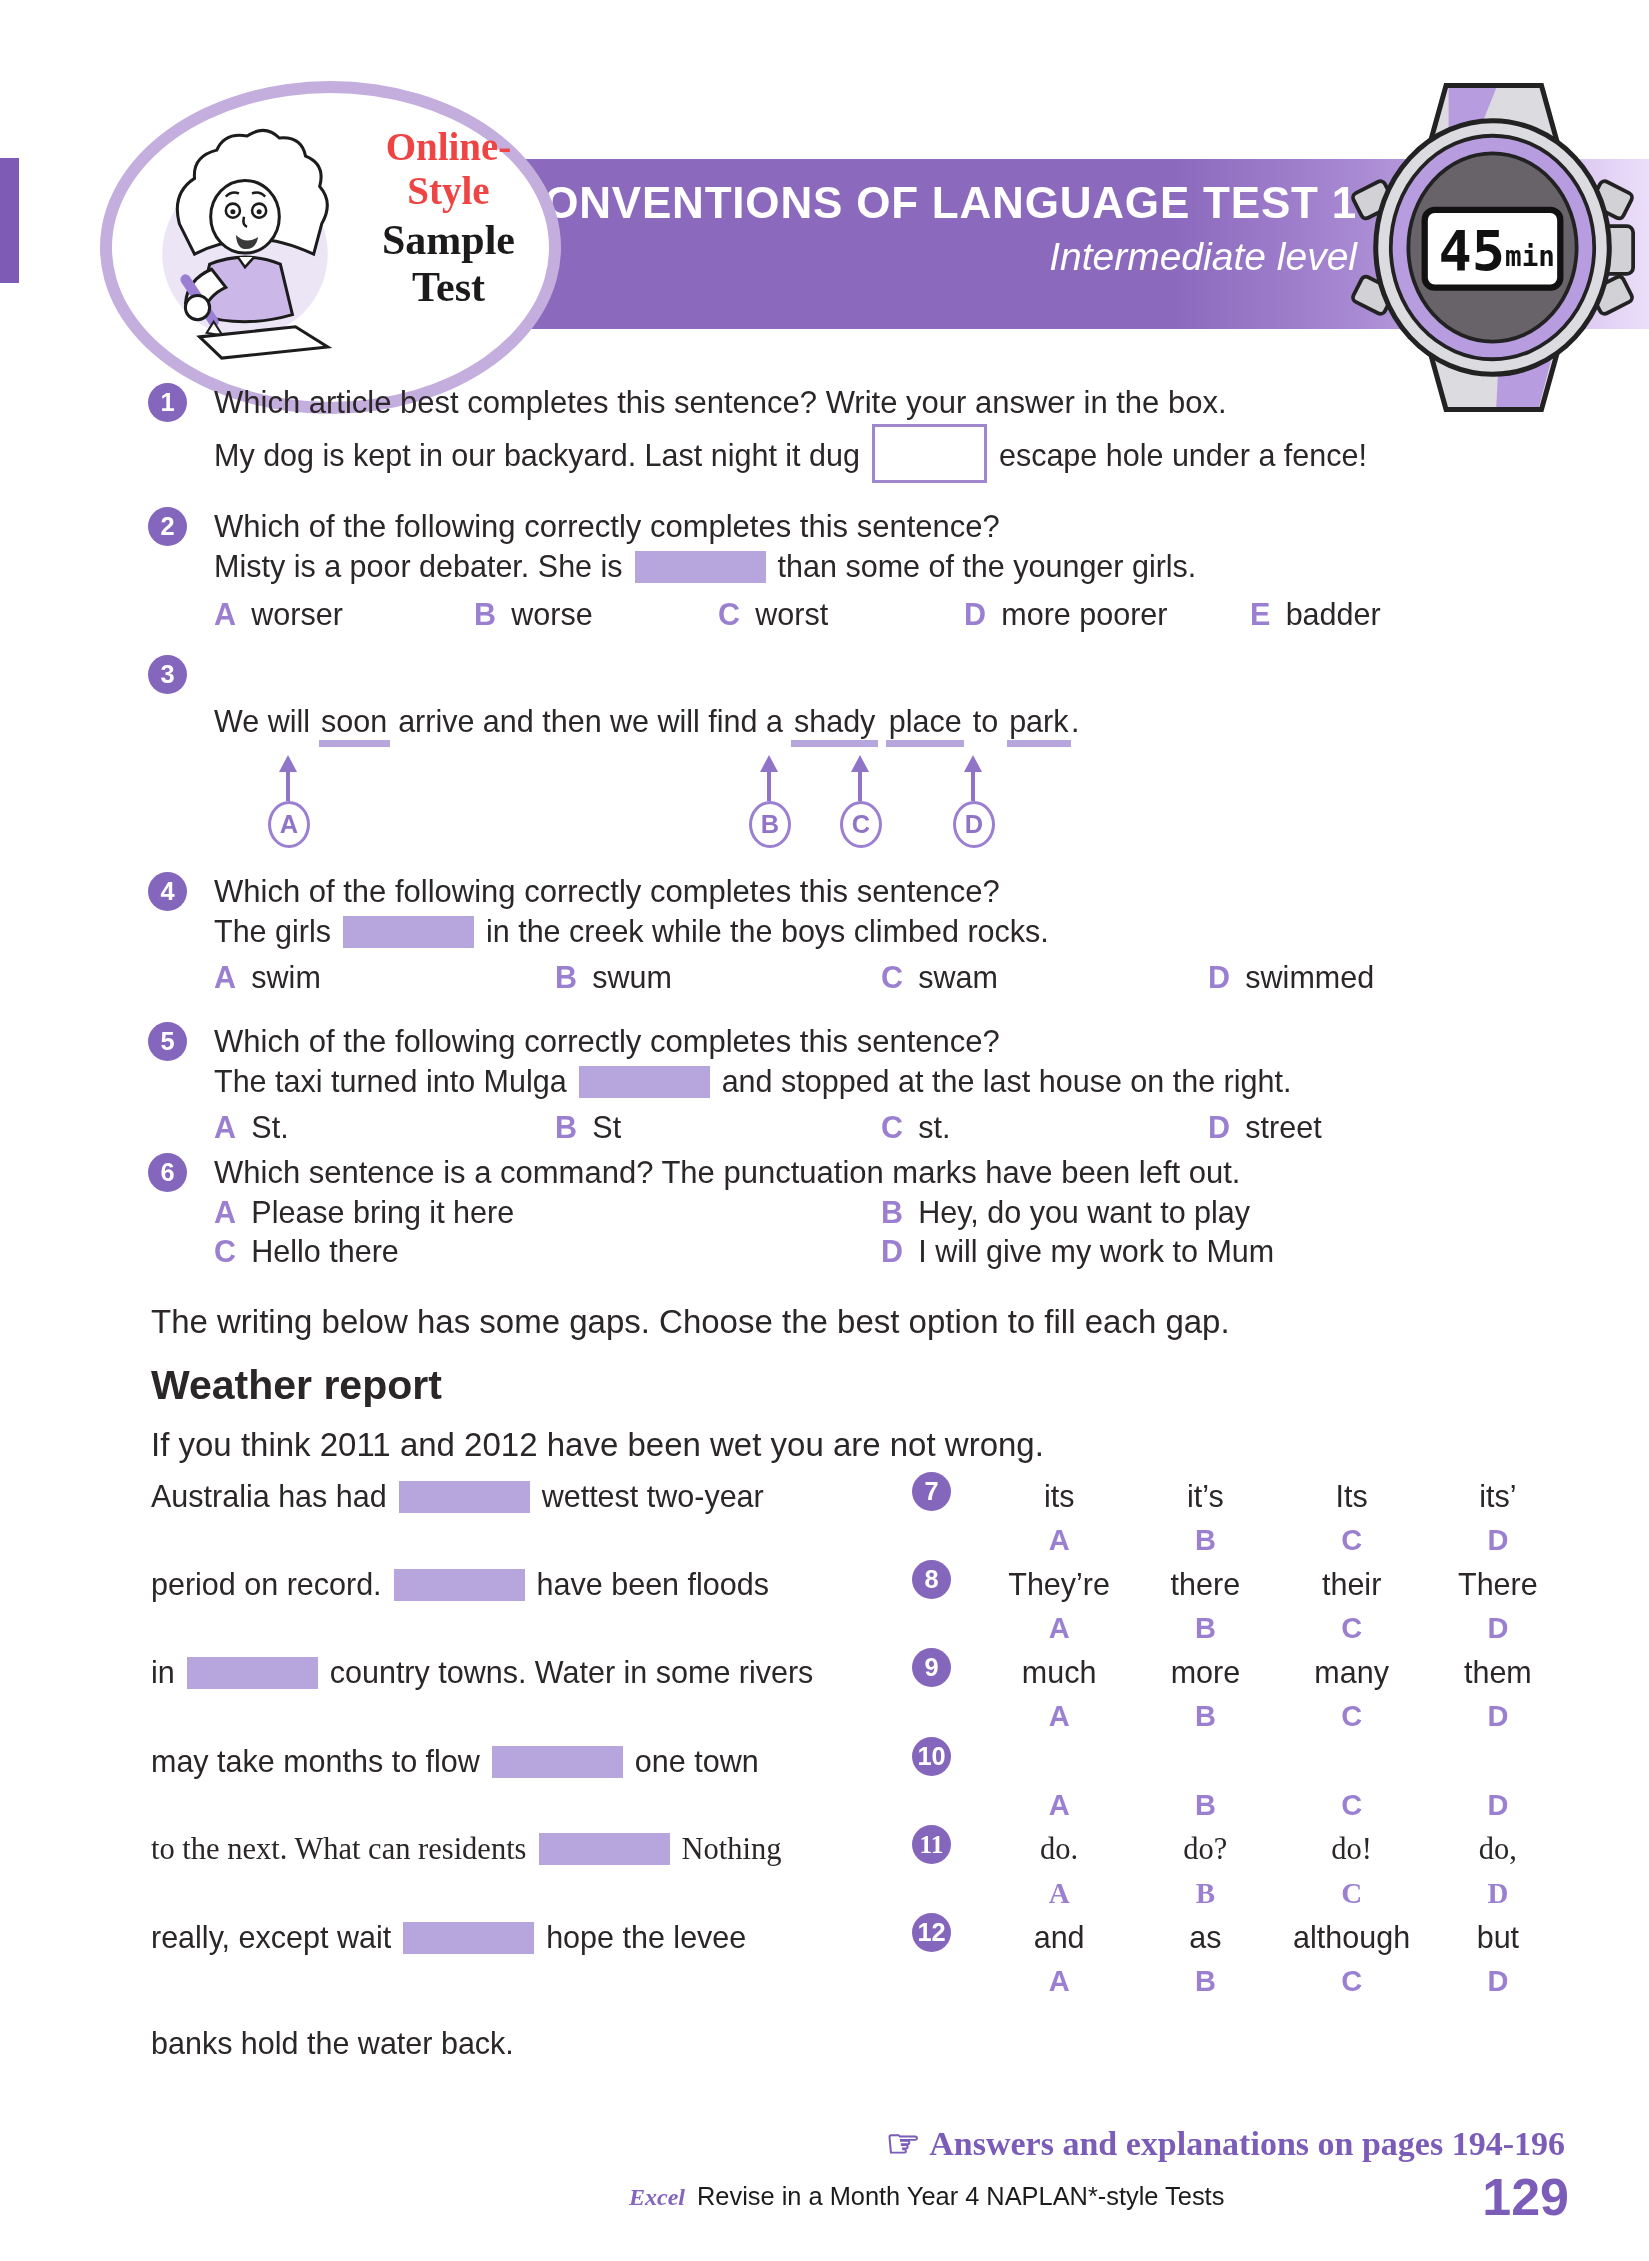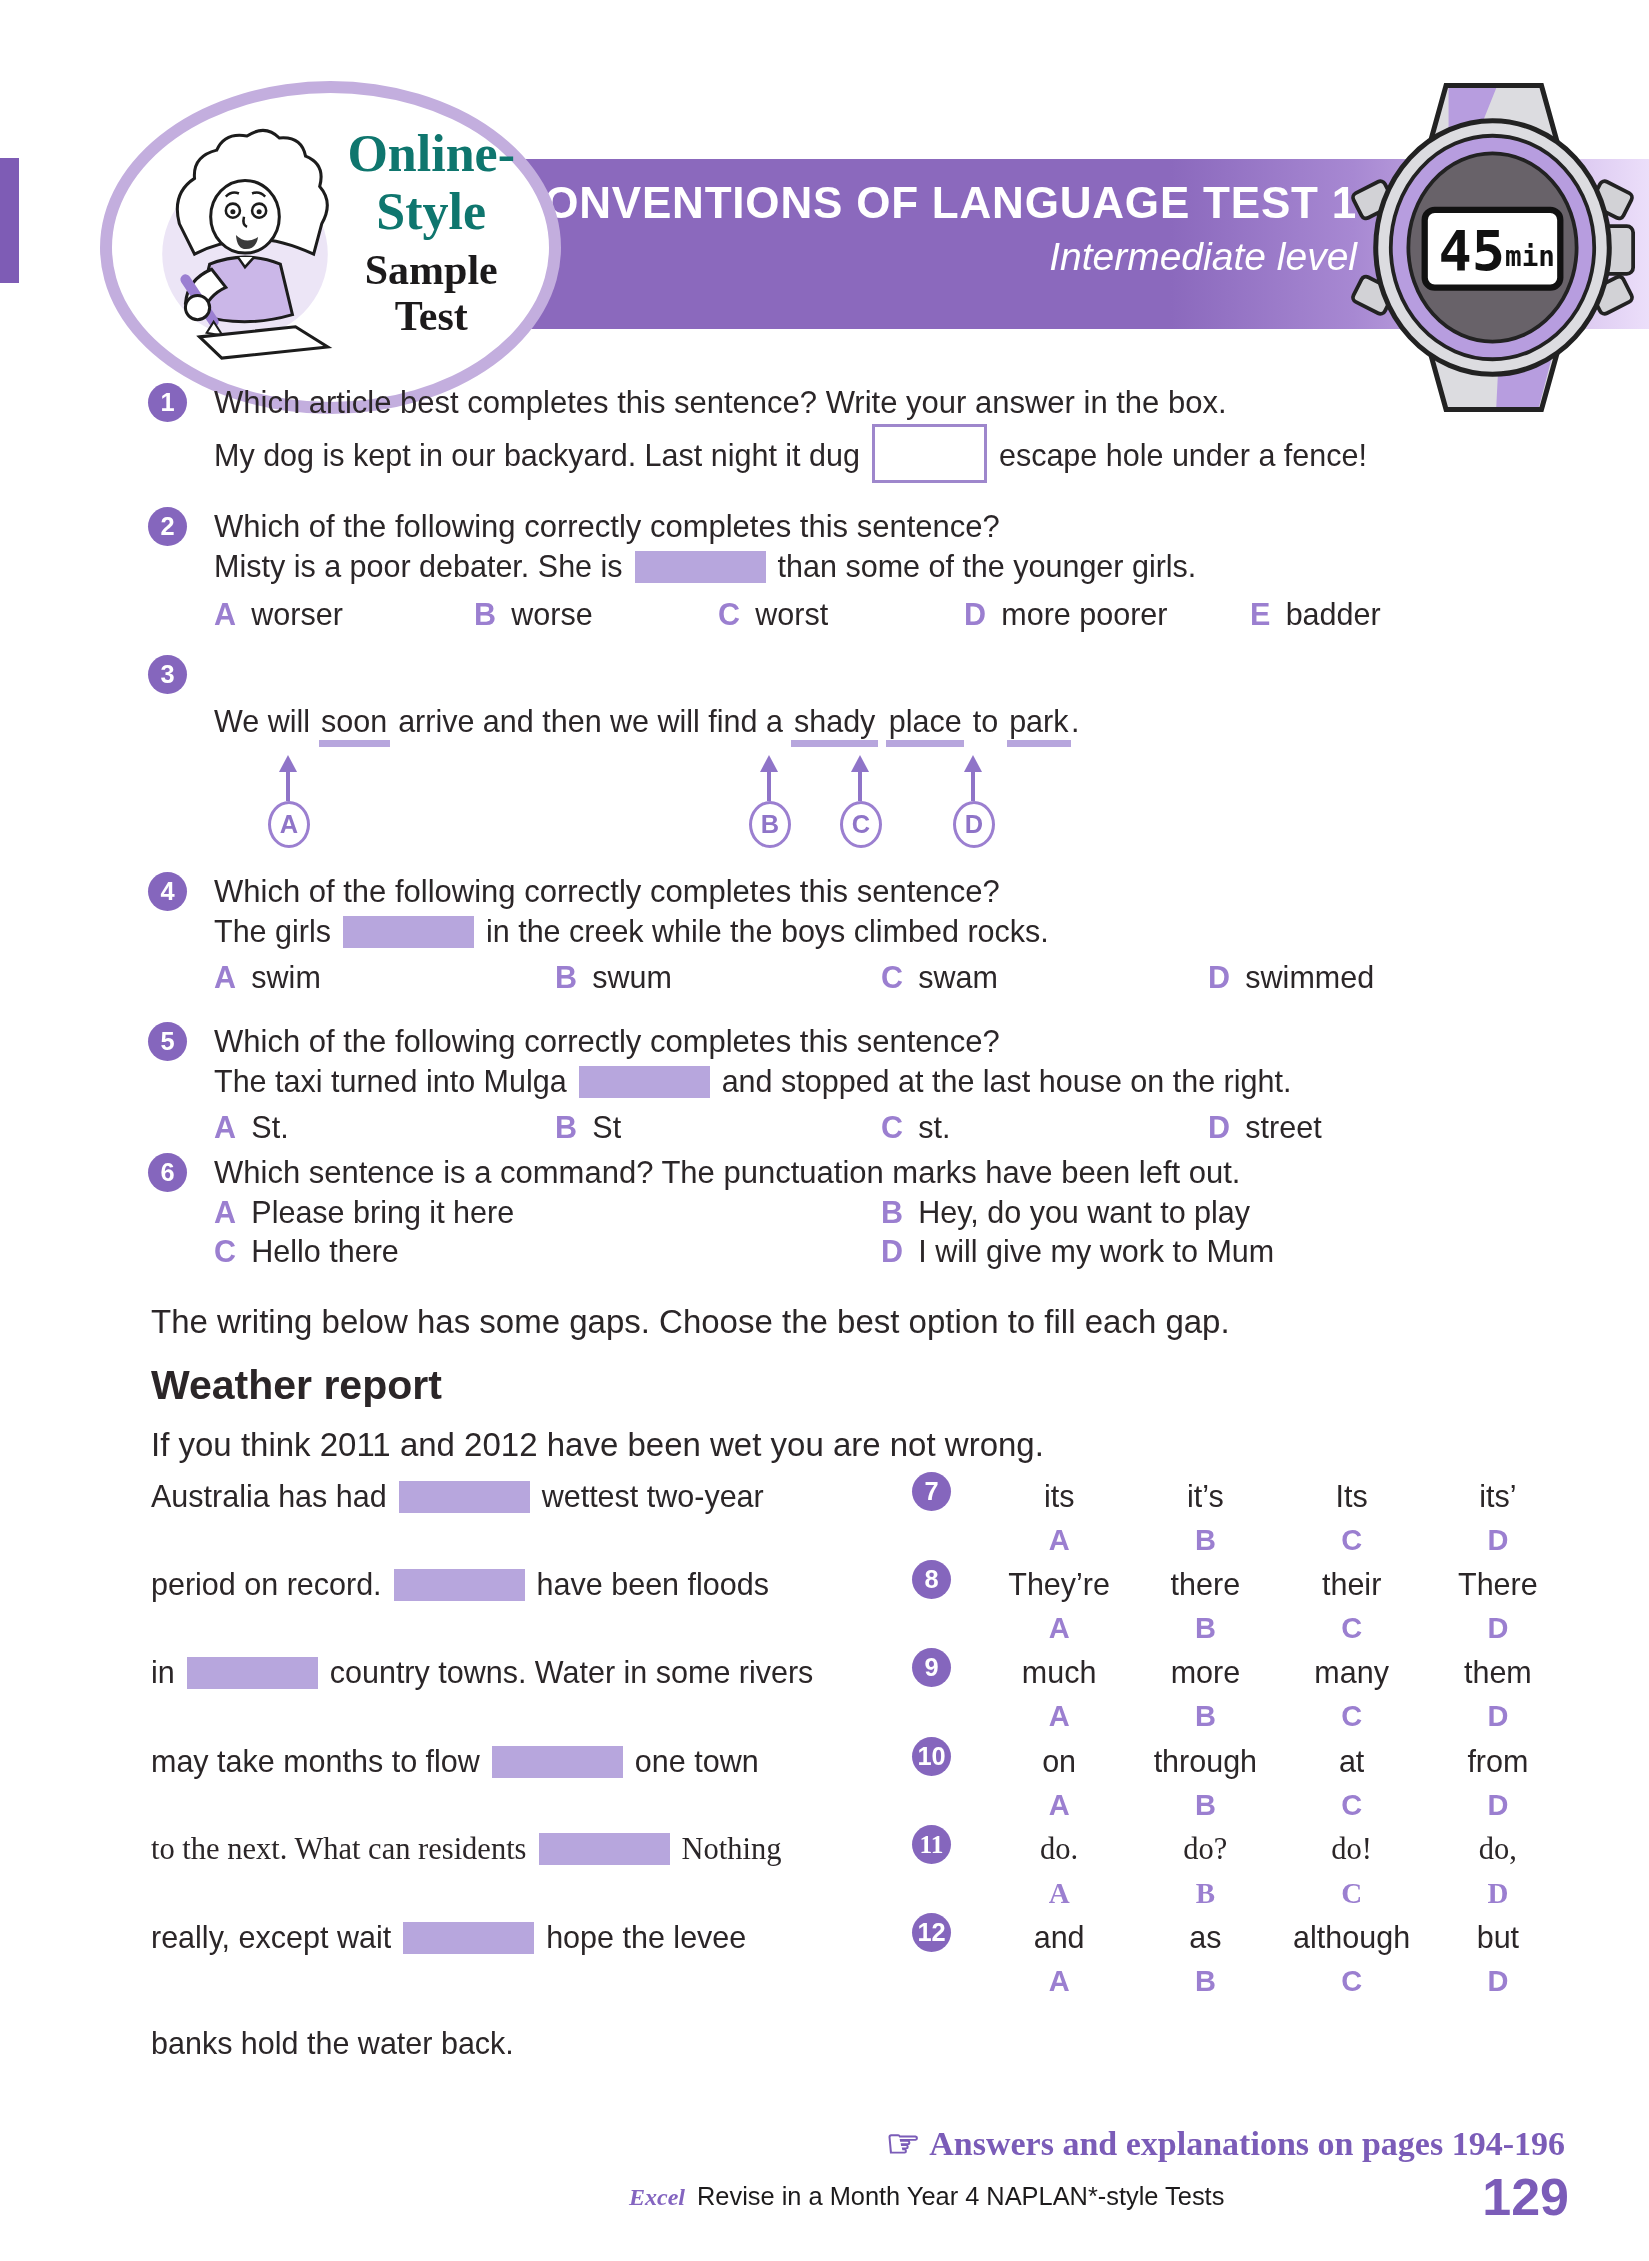--- a/index.html
+++ b/index.html
@@ -10,21 +10,21 @@
   .leftbar{position:absolute;left:0;top:158px;width:18.7px;height:125px;background:#7e5cb5;}
   .banner{position:absolute;left:509px;right:0;top:159px;height:170px;
           background:linear-gradient(90deg,#8b69bd 0%,#8b69bd 58%,#a788d2 74%,#cdb5e8 88%,#ecdffa 100%);}
   .banner-text{position:absolute;top:180px;right:293px;text-align:right;color:#ffffff;}
   .banner-title{font-size:44px;font-weight:bold;letter-spacing:0.8px;line-height:1.05;}
   .banner-sub{font-size:39px;font-style:italic;margin-top:8.5px;}
   .logo-oval{position:absolute;left:100px;top:81px;width:461px;height:333px;background:#fff;
              border:12.7px solid #c3aede;border-radius:50%;box-sizing:border-box;}
   .logo-girl{position:absolute;left:27px;top:24px;width:212px;height:254px;}
   .logo-words{position:absolute;right:34px;top:32px;text-align:center;font-family:"Liberation Serif",serif;font-weight:bold;}
-  .logo-gray{font-size:52px;color:#0f766e;line-height:1.12;}
+  .logo-gray{font-size:39px;color:#ef4444;line-height:1.12;}
   .logo-black{font-size:42px;color:#1c1a1b;line-height:1.1;margin-top:5.1px;}
   .watch{position:absolute;left:1345px;top:78px;width:295px;height:339px;}
 
   
   .qblock{position:absolute;left:148px;right:51px;}
   .qrow{display:flex;align-items:flex-start;gap:27px;}
   .qnum{width:39px;height:39px;border-radius:50%;background:#8566bd;color:#fff;
         font-weight:bold;font-size:25.4px;display:flex;align-items:center;justify-content:center;flex:0 0 auto;}
   .qtext{font-size:31px;padding-top:1.7px;}
   .sentence{position:absolute;left:66px;font-size:30.5px;white-space:nowrap;}
@@ -293,26 +293,20 @@
         <span>C</span>
         <span>D</span>
       </div>
     </div>
 
     <div class="cloze-row" style="top:265px;">
       <div class="cloze-line">
         <span>may take months to flow</span><span class="gap"></span><span>one town</span>
       </div>
       <div class="qnum cloze-num">10</div>
-      <div class="cloze-opts">
-        <span>on</span>
-        <span>through</span>
-        <span>at</span>
-        <span>from</span>
-      </div>
       <div class="cloze-letters">
         <span>A</span>
         <span>B</span>
         <span>C</span>
         <span>D</span>
       </div>
     </div>
 
     <div class="cloze-row" style="top:353px;font-family:Liberation Serif, serif;">
       <div class="cloze-line">

